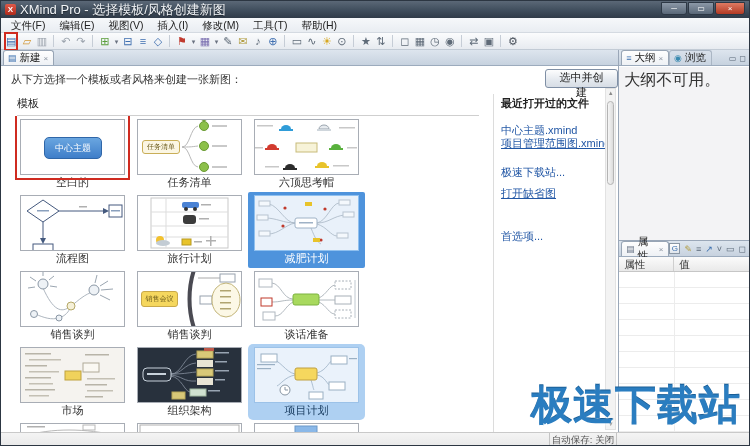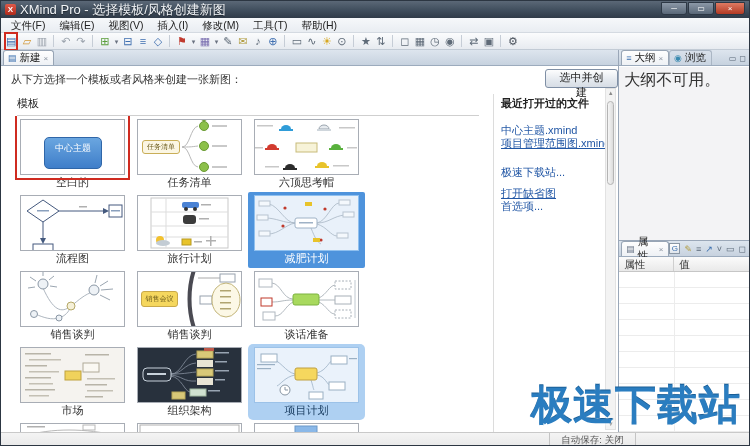--- a/index.html
+++ b/index.html
@@ -55,53 +55,53 @@
   .thumb { width:105px; height:56px; margin:0 auto; background:#fff; border:1px solid #a8adb5; position:relative; overflow:hidden; }
   .tpl-label { text-align:center; font-size:11px; line-height:15px; height:15px; color:#333; }
   .cell.sel { background:#4e93dc; border-radius:2px; }
   .cell.sel .thumb { border-color:#8fc0ef; background:#e9f1fa; }
   .cell.sel .tpl-label { color:#fff; }
   .cell.hl { background:#aed0f2; border-radius:5px; }
   .cell.hl .thumb { border-color:#9cc2e8; background:#eaf2fb; }
   .cell.hl .tpl-label { color:#173a5e; }
   .thumb.anno { outline:2px solid #cf2b20; outline-offset:3px; }
 
-  .blank-topic { position:absolute; left:23px; top:17px; width:58px; height:32px; background:linear-gradient(#6aa6e0,#3f7ec9); border:1px solid #2f66a8; border-radius:5px; color:#fff; font-size:9px; line-height:20px; text-align:center; }
+  .blank-topic { position:absolute; left:23px; top:17px; width:58px; height:22px; background:linear-gradient(#6aa6e0,#3f7ec9); border:1px solid #2f66a8; border-radius:5px; color:#fff; font-size:9px; line-height:20px; text-align:center; }
   .task-box { position:absolute; left:4px; top:20px; width:38px; height:14px; background:#fbf6e3; border:1px solid #c9ae58; border-radius:3px; font-size:7px; line-height:12px; text-align:center; color:#6b5a1a; }
   .sales-box { position:absolute; left:3px; top:19px; width:37px; height:16px; background:#f5d75e; border:1px solid #c9a94a; border-radius:3px; font-size:7px; line-height:14px; text-align:center; color:#6b5a1a; }
   .thumb.bg-mkt { background:#f5f3ef; } .thumb.bg-org { background:#28313d; } .thumb.bg-proj { background:#eaf2fb; } .thumb.bg-diet { background:#e9f1fa; }
   .thumb svg { position:absolute; left:0; top:0; }
 
   
   .recent { position:absolute; left:500px; top:30px; width:106px; }
   .recent .hdr { font-weight:bold; font-size:11px; color:#222; margin-bottom:13px; }
   .rlink { display:block; color:#2257a5; font-size:11px; line-height:13px; text-decoration:none; white-space:nowrap; }
   .rlink.u { text-decoration:underline; }
-  .gap8{margin-top:8px;} .gap16{margin-top:16px;} .gap30{}
+  .gap8{margin-top:8px;} .gap16{margin-top:16px;} .gap30{margin-top:30px;}
 
   
   .scroll { position:absolute; right:2px; top:22px; bottom:2px; width:11px; background:#f3f3f3; border:1px solid #e2e2e2; }
   .sb-ar { position:absolute; left:0; width:9px; height:9px; font-size:6px; line-height:9px; text-align:center; color:#8a8a8a; }
   .sb-thumb { position:absolute; left:1px; right:1px; top:12px; height:84px; background:linear-gradient(90deg,#f6f6f6,#dcdcdc); border:1px solid #b4b4b4; border-radius:4px; }
 
   
   .outline-panel { height:190px; display:flex; flex-direction:column; }
   .outline-content { flex:1; background:#f3f3f5; padding:3px 5px; font-size:16px; color:#333; border-top:1px solid #fff; }
   .props-panel { flex:1; display:flex; flex-direction:column; border-top:1px solid #9aa7b8; }
   .props-tools { margin-left:auto; display:flex; align-items:center; gap:4px; padding:0 3px 2px 0; color:#5a6878; font-size:9px; }
   .gbox { width:11px; height:11px; border:1px solid #8a97a5; background:linear-gradient(#fff,#dfe5ec); font-size:8px; line-height:10px; text-align:center; color:#3a6fae; }
   .props-colhdr { height:15px; display:flex; background:linear-gradient(#fbfbfb,#e9e9e9); border-bottom:1px solid #c6c6c6; font-size:10.5px; color:#333; }
   .props-colhdr .c1 { width:55px; padding-left:5px; border-right:1px solid #cfcfcf; line-height:14px; }
   .props-colhdr .c2 { flex:1; padding-left:5px; line-height:14px; }
   .props-table { flex:1; background:repeating-linear-gradient(to bottom,#ffffff 0 15px,#ececec 15px 16px); position:relative; }
   .props-vline { position:absolute; left:55px; top:0; bottom:0; width:1px; background:#ececec; }
 
   
   .statusbar { height:15px; background:linear-gradient(#f4f4f4,#e8e8e8); border-top:1px solid #c9c9c9; position:relative; }
-  .autosave { position:absolute; left:548px; width:87px; top:0; bottom:0; border-left:1px solid #c4c4c4; border-right:1px solid #c4c4c4; font-size:9.5px; color:#555; text-align:center; line-height:14px; white-space:nowrap; overflow:hidden; }
+  .autosave { position:absolute; left:548px; width:68px; top:0; bottom:0; border-left:1px solid #c4c4c4; border-right:1px solid #c4c4c4; font-size:9.5px; color:#555; text-align:center; line-height:14px; white-space:nowrap; overflow:hidden; }
 
   
   .watermark { position:absolute; right:8px; bottom:12px; font-size:41px; font-weight:bold; letter-spacing:1px; color:#2a7dc0; text-shadow:0 2px 2px rgba(255,255,255,.55), 0 -1px 0 #1a5e96; z-index:60; white-space:nowrap; }
 </style>
 </head>
 <body>
 
 <div class="app">
 
   <div class="titlebar">

